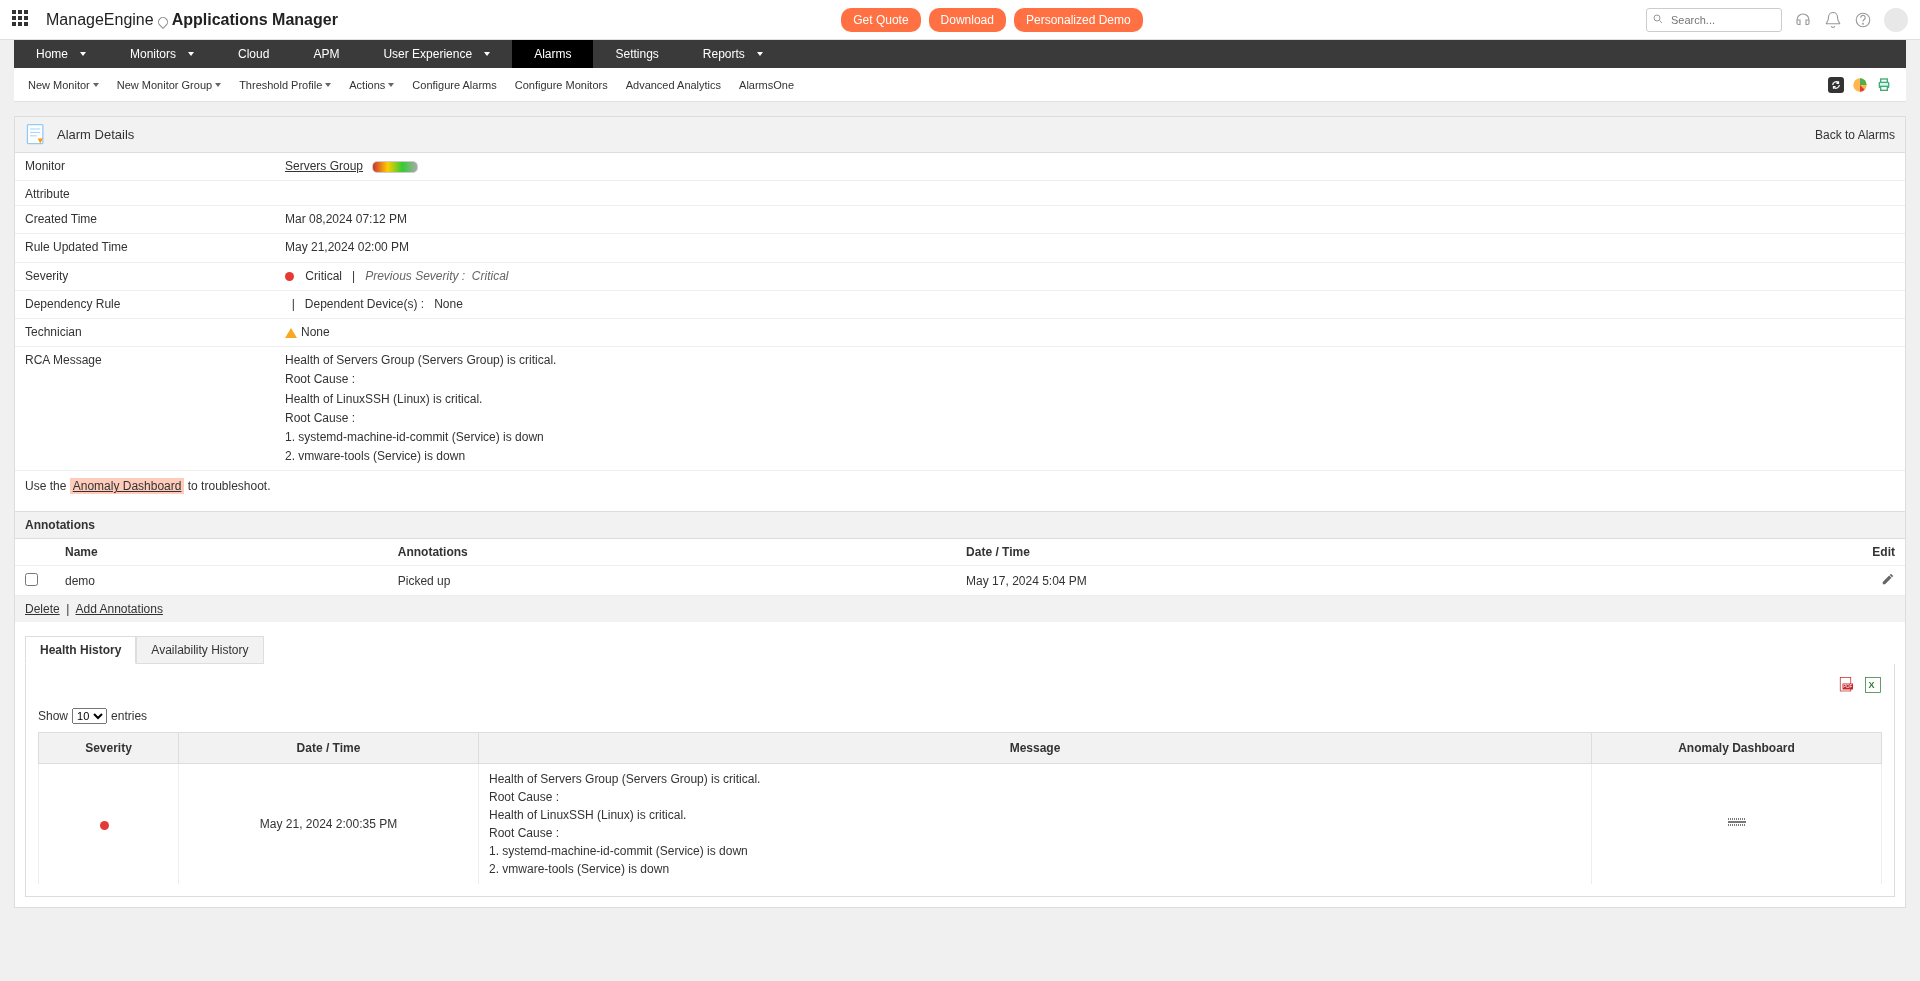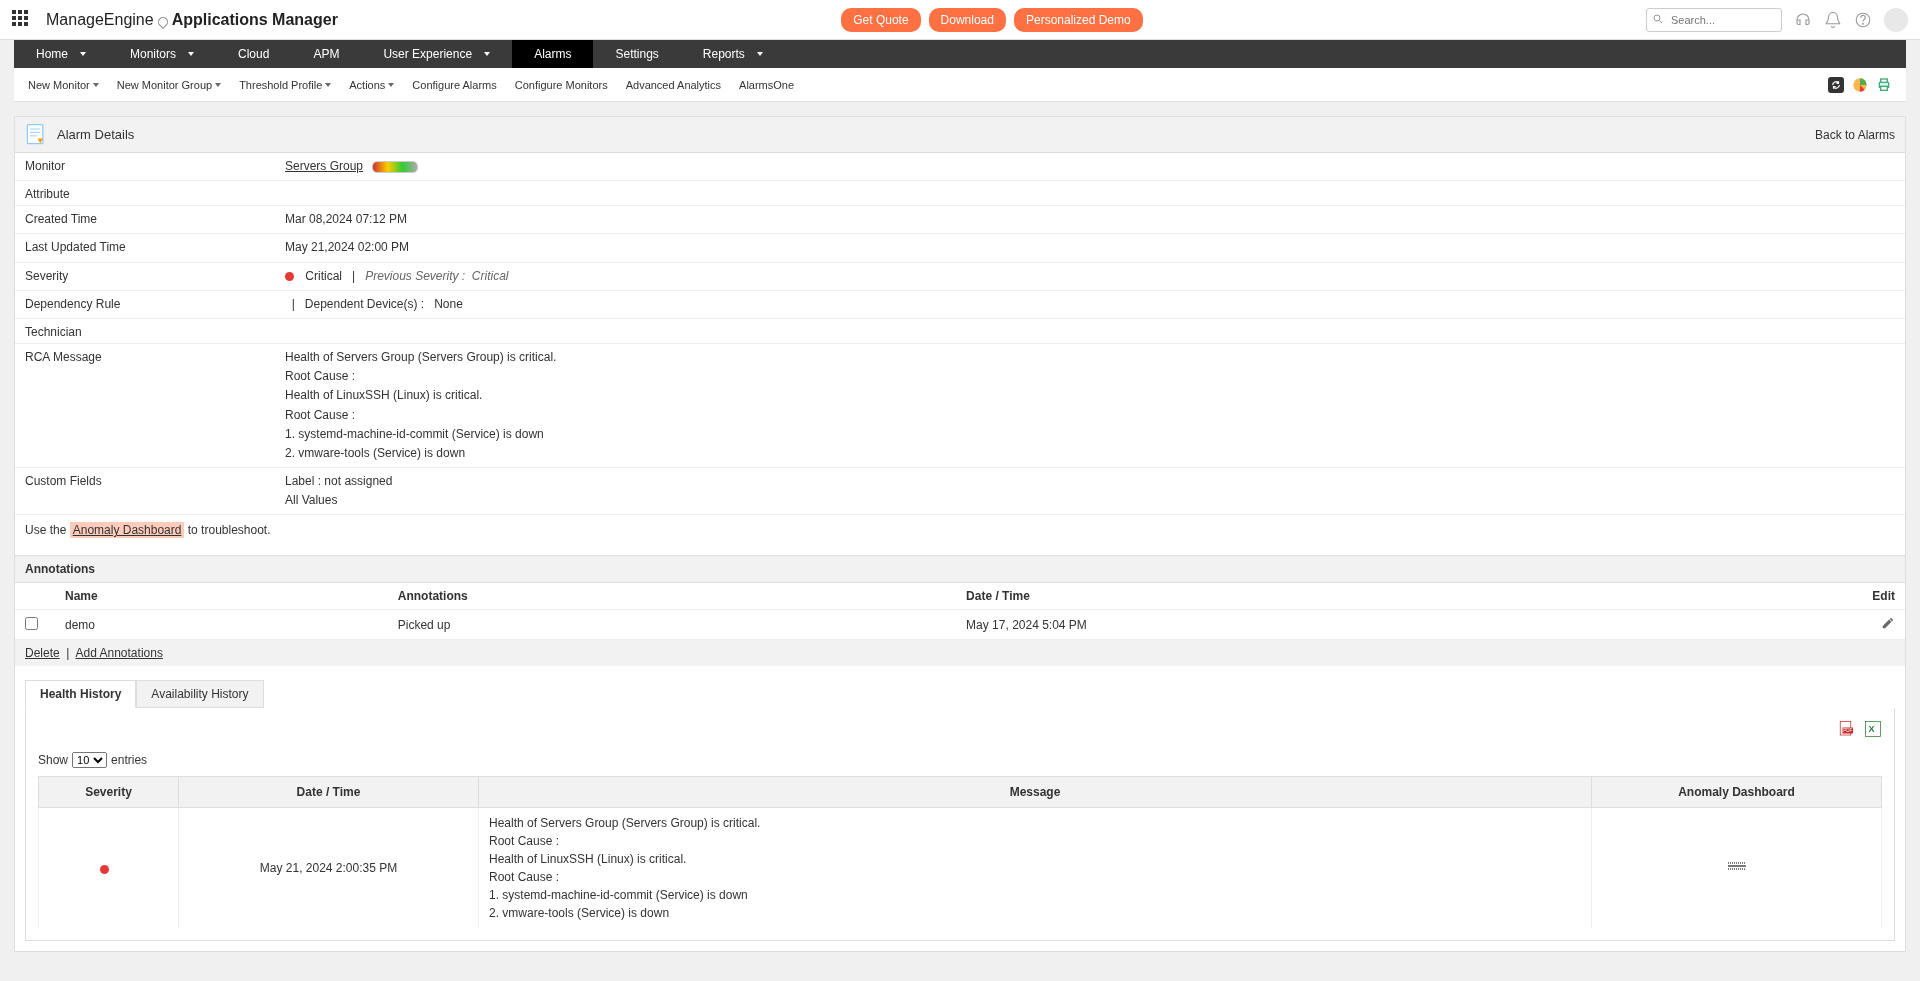--- a/index.html
+++ b/index.html
@@ -195,41 +195,38 @@
         <div class="value"><a href="#">Servers Group</a> <span class="badge-icons"></span></div>
       </div>
       <div class="detail-row">
         <div class="label">Attribute</div>
       </div>
       <div class="detail-row">
         <div class="label">Created  Time</div>
         <div class="value">Mar 08,2024 07:12 PM</div>
       </div>
       <div class="detail-row">
-        <div class="label">Last Updated  Time</div>
+        <div class="label">Rule Updated  Time</div>
         <div class="value">May 21,2024 02:00 PM</div>
       </div>
       <div class="detail-row">
         <div class="label">Severity</div>
         <div class="value"><span class="sev-dot"></span> Critical &nbsp; | &nbsp; <span class="italic-grey">Previous Severity : &nbsp;Critical</span></div>
       </div>
       <div class="detail-row">
         <div class="label">Dependency Rule</div>
         <div class="value">&nbsp;&nbsp;|&nbsp;&nbsp; Dependent Device(s)  : &nbsp; None</div>
       </div>
       <div class="detail-row">
         <div class="label">Technician</div>
+        <div class="value"><span class="warn-tri"></span>None</div>
       </div>
       <div class="detail-row">
         <div class="label">RCA Message</div>
         <div class="value">Health of Servers Group (Servers Group) is critical.<br>Root Cause :<br>Health of LinuxSSH (Linux) is critical.<br>Root Cause :<br>1. systemd-machine-id-commit (Service) is down<br>2. vmware-tools (Service) is down</div>
-      </div>
-      <div class="detail-row">
-        <div class="label">Custom Fields</div>
-        <div class="value">Label : not assigned<br>All Values</div>
       </div>
     </div>
 
   <div class="anomaly-row">
     <span>Use the</span>
     <span class="anomaly-link">Anomaly Dashboard</span>
     <span>to troubleshoot.</span>
   </div>
 
   <div class="section-header">Annotations</div>

